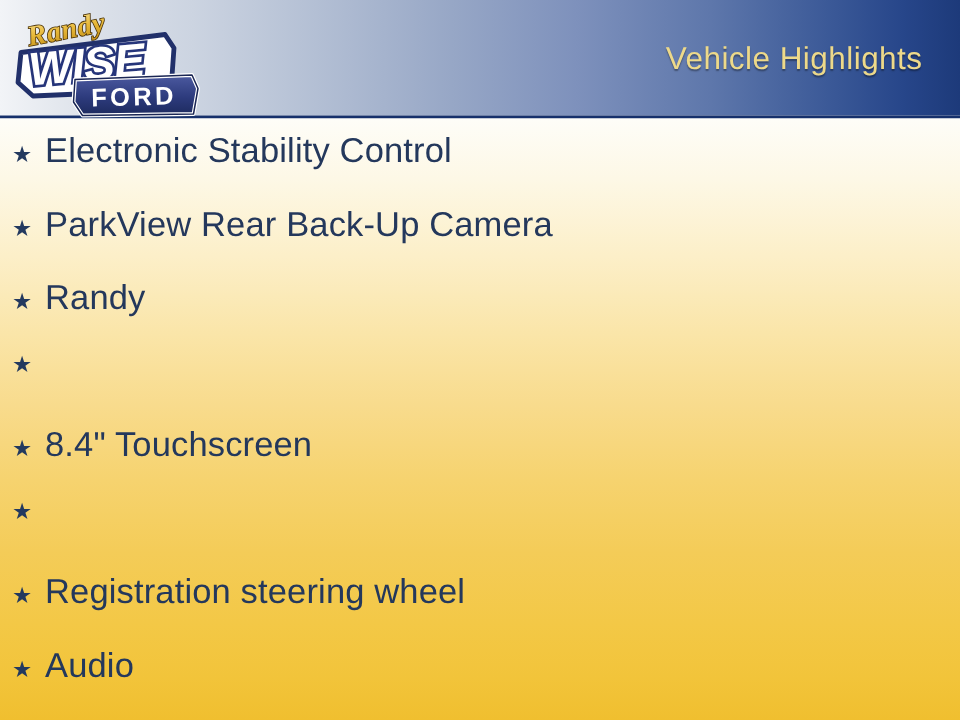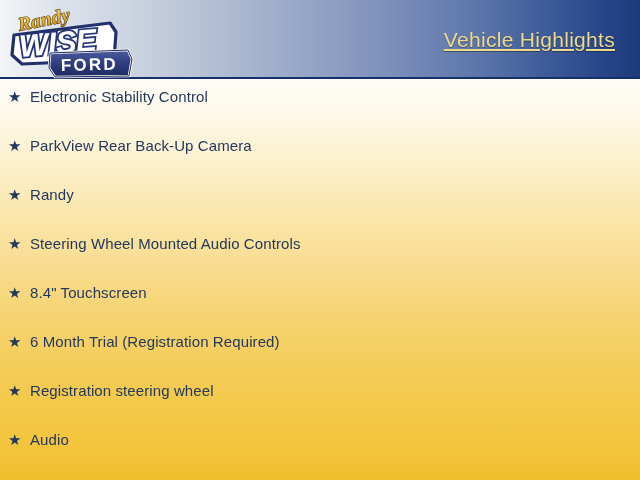--- a/index.html
+++ b/index.html
@@ -45,21 +45,20 @@
 
   #header-title {
     position: absolute;
     right: 25px;
     top: 28px;
     font-size: 21px;
     letter-spacing: 0.3px;
     color: #edd98a;
     text-shadow: 0 1px 1px rgba(0,0,0,0.35);
     white-space: nowrap;
-    text-decoration: underline;
   }
 
   
   #logo {
     position: absolute;
     left: 6px;
     top: 2px;
     width: 132px;
     height: 80px;
   }
@@ -107,21 +106,21 @@
     display: inline-block;
     width: 22px;
     flex: 0 0 22px;
     font-size: 15px;
     line-height: 1;
     color: #23395f;
     text-align: left;
   }
 
   .highlight-label {
-    font-size: 15px;
+    font-size: 23px;
     line-height: 1;
     color: #24385c;
     white-space: nowrap;
     letter-spacing: 0.1px;
   }
 </style>
 </head>
 <body>
 
 <div id="page">
@@ -172,29 +171,27 @@
       <li class="highlight-item">
         <span class="star-icon">★</span>
         <span class="highlight-label">ParkView Rear Back-Up Camera</span>
       </li>
       <li class="highlight-item">
         <span class="star-icon">★</span>
         <span class="highlight-label">Randy</span>
       </li>
       <li class="highlight-item">
         <span class="star-icon">★</span>
-        <span class="highlight-label">Steering Wheel Mounted Audio Controls</span>
       </li>
       <li class="highlight-item">
         <span class="star-icon">★</span>
         <span class="highlight-label">8.4" Touchscreen</span>
       </li>
       <li class="highlight-item">
         <span class="star-icon">★</span>
-        <span class="highlight-label">6 Month Trial (Registration Required)</span>
       </li>
       <li class="highlight-item">
         <span class="star-icon">★</span>
         <span class="highlight-label">Registration steering wheel</span>
       </li>
       <li class="highlight-item">
         <span class="star-icon">★</span>
         <span class="highlight-label">Audio</span>
       </li>
     </ul>

